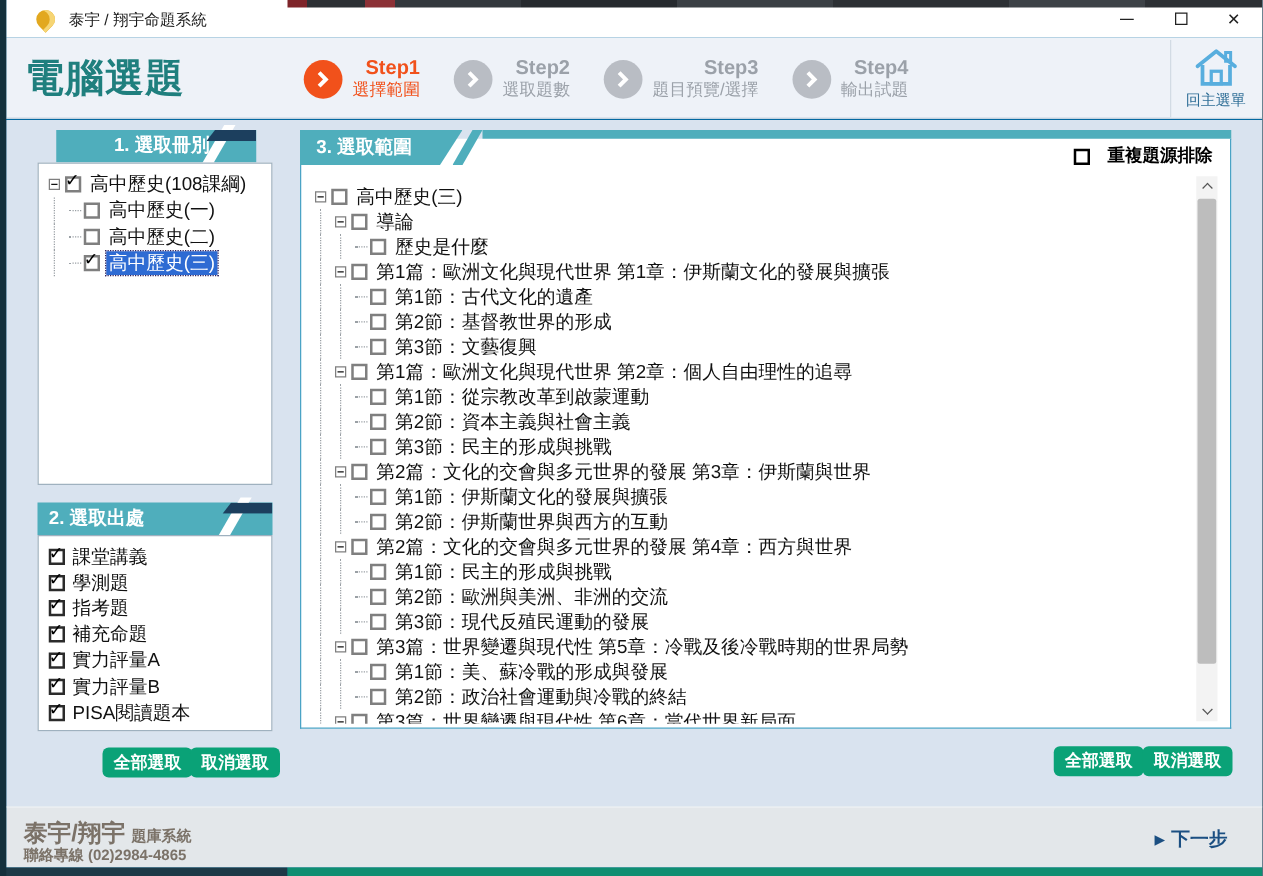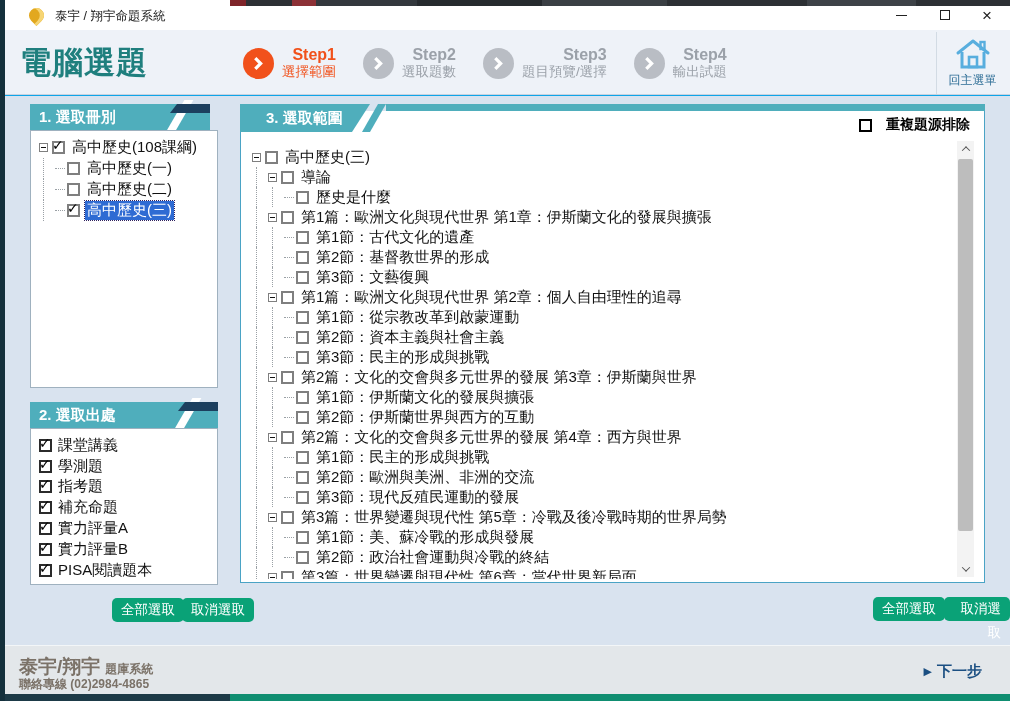--- a/index.html
+++ b/index.html
@@ -1,18 +1,18 @@
 <!DOCTYPE html>
 <html><head>
 <meta charset="utf-8">
 <style>
   * { margin:0; padding:0; box-sizing:border-box; }
   html,body { background:#555; }
   body { font-family:"Liberation Sans","DejaVu Sans",sans-serif; }
-  #window { position:relative; width:1010px; height:701px; background:#0ea5e9; overflow:hidden; }
+  #window { position:relative; width:1010px; height:701px; background:#0369a1; overflow:hidden; }
 
   
   #titlebar { position:absolute; left:5px; top:0; right:0; height:30px; background:#fff; }
   #top-strip { position:absolute; left:230px; top:0; right:0; height:6px;
     background:linear-gradient(90deg,#7e2429 0 2%,#2c3034 2% 8%,#8c3136 8% 11%,#33383d 11% 24%,#262a2e 24% 40%,#3a3f44 40% 56%,#2c3034 56% 74%,#3d4247 74% 88%,#2c3034 88% 100%); z-index:9; }
   #left-border { position:absolute; left:0; top:0; width:5px; height:100%; background:#14303c; z-index:8; }
   #app-icon { position:absolute; left:24px; top:8px; width:15px; height:15px; background:#e2a81f;
     border-radius:50% 50% 50% 0; transform:rotate(-45deg); box-shadow:inset -3px -3px 0 #f6d574; }
   #win-title { position:absolute; left:50px; top:8px; font-size:12.5px; color:#1a1a1a; }
   .winbtn { position:absolute; top:0; width:42px; height:30px; display:flex; align-items:center; justify-content:center; }
@@ -38,28 +38,28 @@
 
   
   #content { position:absolute; left:5px; top:96px; right:0; height:549px; background:#d9e3ef; }
 
   
   .phead { position:absolute; height:26px; background:#4faebc; color:#fff; font-weight:bold; font-size:15px;
     line-height:26px; padding-left:9px; white-space:nowrap; }
   .phead .slash { position:absolute; right:27px; top:-4px; width:9px; height:36px; background:#fff; transform:skewX(-30deg); }
   .phead .navy { position:absolute; right:0; top:0; width:42px; height:9px; background:#1c3f5e; clip-path:polygon(9px 0,100% 0,100% 100%,2px 100%); }
 
-  #p1-head { left:25px; top:8px; width:180px; }
+  #p1-head { left:40px; top:8px; width:160px;text-align:center; }
   #p1-box  { position:absolute; left:25px; top:34px; width:188px; height:258px; background:#fff; border:1px solid #9fb1bf; overflow:hidden; }
   #p2-head { left:25px; top:306px; width:188px; }
   #p2-box  { position:absolute; left:25px; top:332px; width:188px; height:157px; background:#fff; border:1px solid #9fb1bf; overflow:hidden; }
 
   #p3-strip { position:absolute; left:381px; top:8px; width:599px; height:8px; background:#4faebc; }
   #p3-label { position:absolute; left:235px; top:8px; width:130px; height:28px; background:#4faebc;
-    clip-path:polygon(0 0,130px 0,112px 100%,0 100%); color:#fff; font-weight:bold; font-size:15px; line-height:27px; padding-left:26px; z-index:2; }
+    clip-path:polygon(0 0,130px 0,112px 100%,0 100%); color:#fff; font-weight:bold; font-size:15px; line-height:27px; padding-left:13px; z-index:2; }
   #p3-sliver { position:absolute; left:357px; top:8px; width:30px; height:28px; background:#4faebc;
     clip-path:polygon(16px 0,24px 0,8px 100%,0 100%); z-index:2; }
   #p3-box { position:absolute; left:235px; top:15px; width:745px; height:472px; background:#fff;
     border:1px solid #4aa3c5; border-top:none; }
 
   
   .tree { position:absolute; font-size:15px; color:#111; }
   #book-tree { left:8px; top:6px; right:2px; bottom:2px; }
   #scope-tree { left:11px; top:36px; width:695px; height:432px; overflow:hidden; }
   .tree-row { display:flex; align-items:center; height:20px; white-space:nowrap; }
@@ -89,22 +89,22 @@
   #vscroll { position:absolute; right:10px; top:30px; width:17px; height:436px; background:#f3f3f3; }
   .sb-arrow { position:absolute; left:0; width:17px; height:16px; display:flex; align-items:center; justify-content:center; cursor:pointer; }
   #sb-up { top:0; } #sb-down { bottom:0; }
   .sb-arrow i { display:block; width:6px; height:6px; border-left:1.6px solid #555; border-top:1.6px solid #555; }
   #sb-up i { transform:rotate(45deg) translate(1px,1px); }
   #sb-down i { transform:rotate(225deg) translate(1px,1px); }
   #sb-thumb { position:absolute; left:1px; top:18px; width:15px; height:372px; background:#bdbdbd; border-radius:2px; cursor:pointer; }
 
   
   .gbtn { position:absolute; height:24px; border:none; border-radius:5px; background:#0aa277; color:#fff;
-    font-size:13.5px; font-weight:normal; line-height:24px; padding:0 9px; text-align:right; cursor:pointer;
-    font-family:inherit;margin-left:30px; }
+    font-size:13.5px; font-weight:bold; line-height:24px; padding:0 9px; text-align:center; cursor:pointer;
+    font-family:inherit; }
   #p2-select-all { left:77px; top:502px; } #p2-deselect { left:147px; top:502px; }
   #p3-select-all { left:838px; top:501px; } #p3-deselect { left:909px; top:501px; }
 
   
   #footer { position:absolute; left:5px; top:645px; right:0; height:49px; background:#e3e7ea; border-top:1px solid #f3f6f8; }
   #brand { position:absolute; left:14px; top:8px; color:#7b7268; }
   #brand-main { font-size:19px; font-weight:bold; }
   #brand-suffix { font-size:12px; font-weight:bold; margin-left:5px; }
   #phone { position:absolute; left:14px; top:30px; font-size:12px; font-weight:bold; color:#7b7268; }
   #next-btn { position:absolute; right:28px; top:16px; display:flex; align-items:center; gap:5px; cursor:pointer; color:#1b4f82; }

